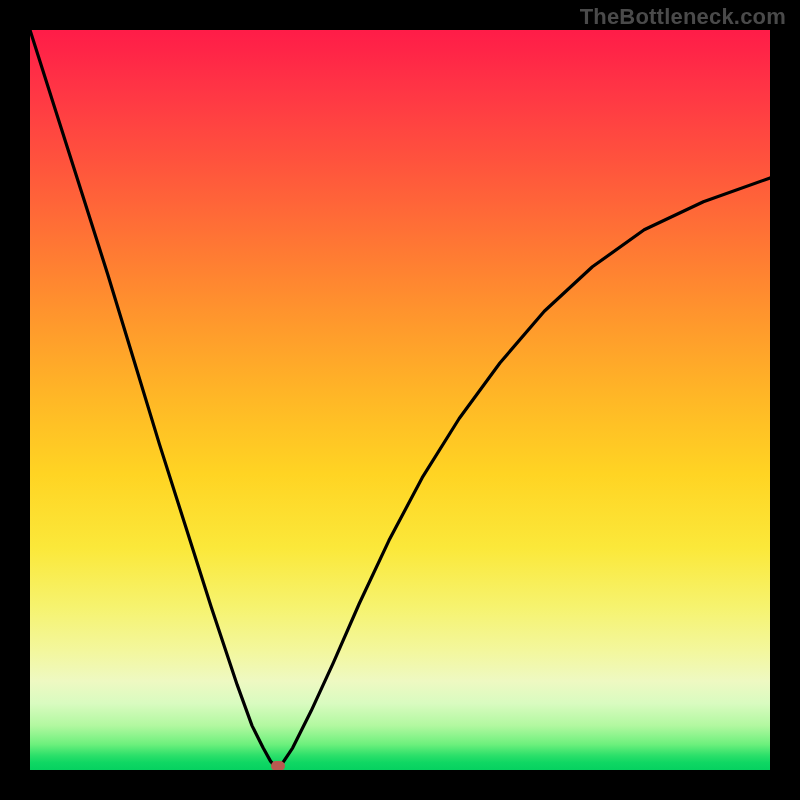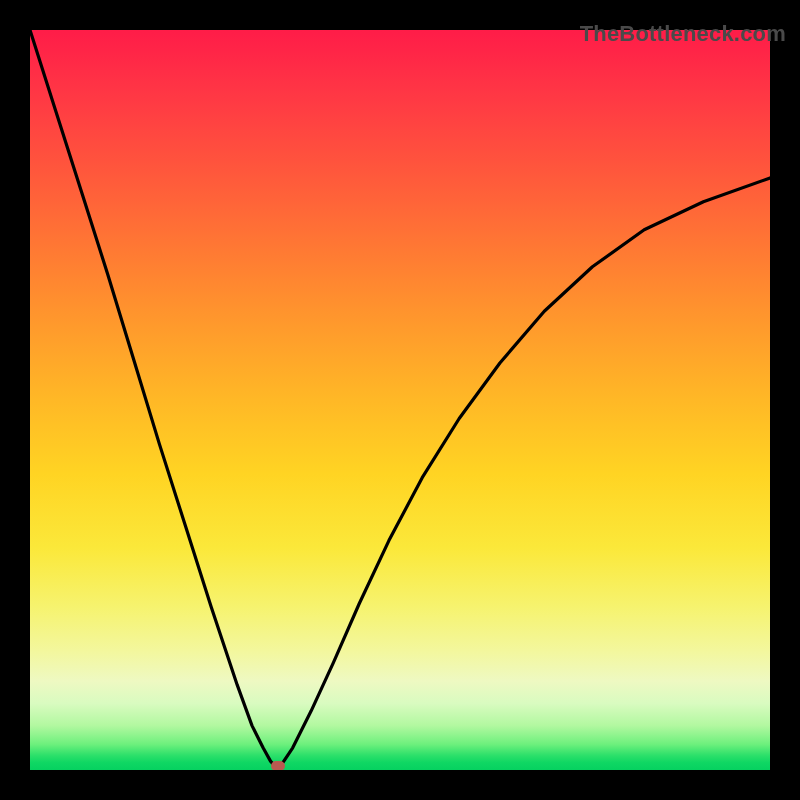--- a/index.html
+++ b/index.html
@@ -12,21 +12,21 @@
     font-family: Arial, Helvetica, sans-serif;
   }
   .frame {
     position: relative;
     width: 800px;
     height: 800px;
     background: #000;
   }
   .watermark {
     position: absolute;
-    top: 21px;
+    top: 4px;
     right: 14px;
     color: #4a4a4a;
     font-size: 22px;
     font-weight: 600;
     letter-spacing: 0.2px;
     z-index: 5;
     pointer-events: none;
   }
   .plot {
     position: absolute;

